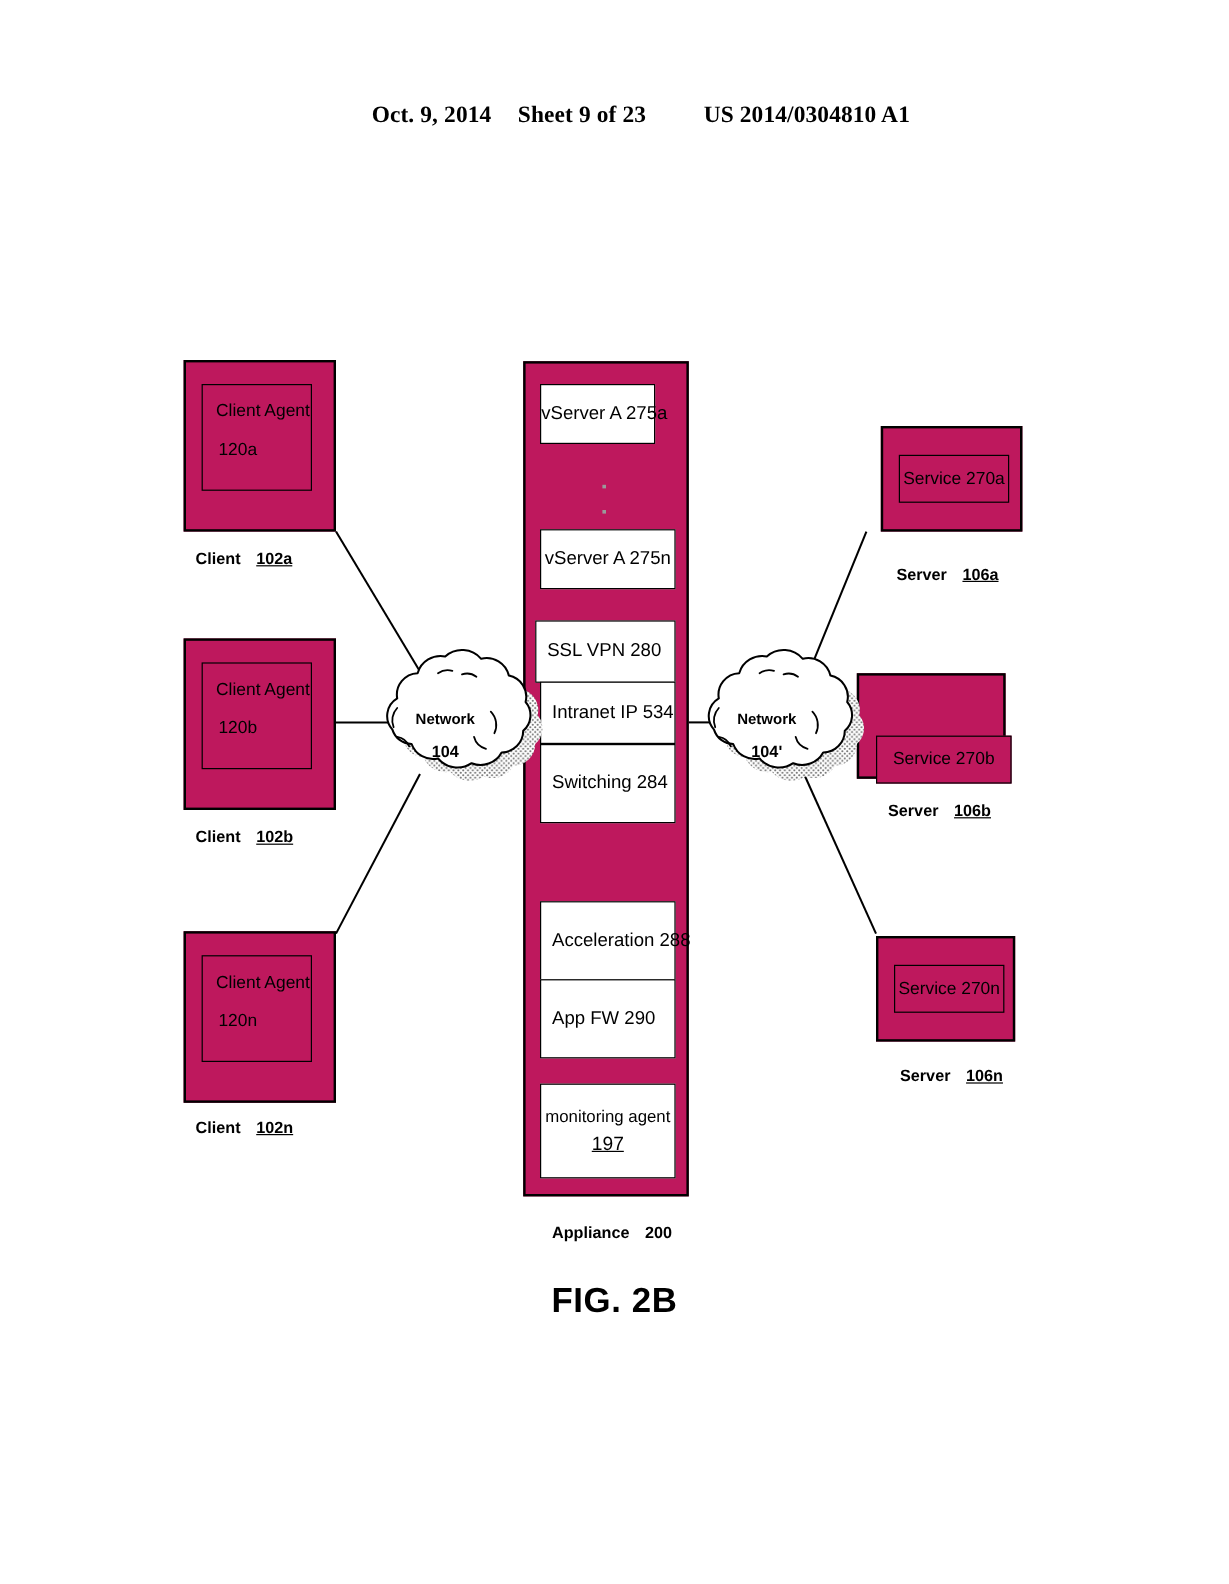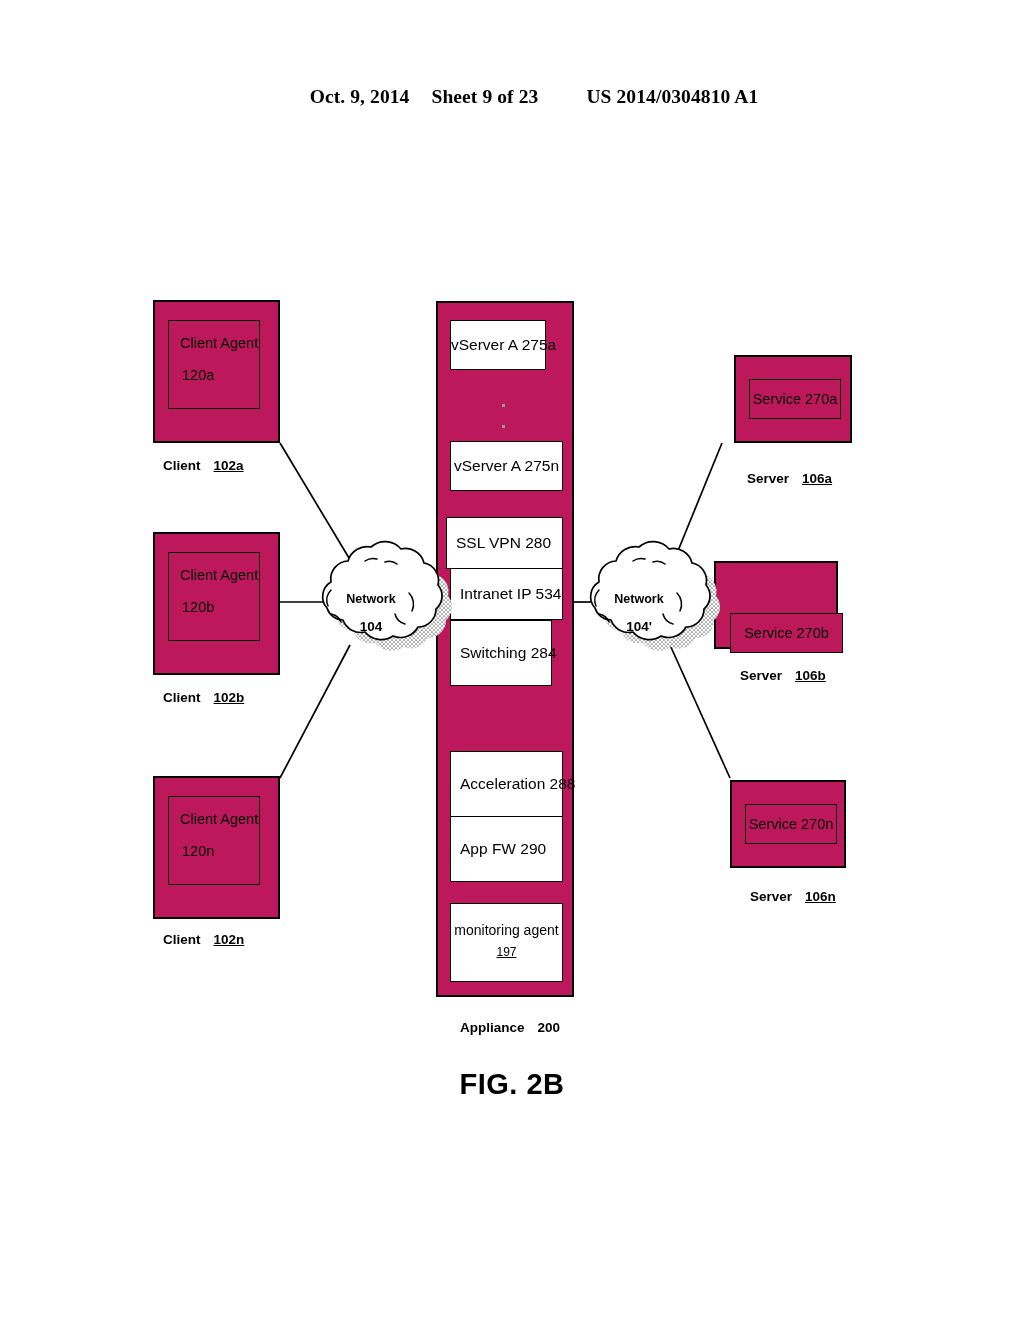--- a/index.html
+++ b/index.html
@@ -41,21 +41,21 @@
     font-size:15.5px;white-space:nowrap;
   }
   .box-txt-center{
     position:absolute;left:0;right:0;top:50%;transform:translateY(-50%);
     text-align:center;font-size:15.5px;white-space:nowrap;
   }
 
   
   .mon-wrap{position:absolute;left:0;right:0;top:18px;text-align:center;}
   .mon-wrap .l1{font-size:14px;display:block;}
-  .mon-wrap .l2{font-size:12px;display:block;margin-top:7px;text-decoration:underline;}
+  .mon-wrap .l2{font-size:16px;display:block;margin-top:7px;text-decoration:underline;}
 
   
   .dot{position:absolute;width:3px;height:3px;background:#9a9a9a;}
 
   
   svg.layer{position:absolute;left:0;top:0;width:1024px;height:1320px;overflow:visible;}
   svg.lines{z-index:1;}
   svg.clouds{z-index:3;}
 
   .cloud-label{
@@ -149,21 +149,21 @@
     <div class="cell" style="position:absolute;left:12px;top:138px;width:113px;height:50px;">
       <span class="box-txt-center">vServer A 275n</span>
     </div>
 
     <div class="cell" style="position:absolute;left:8px;top:214px;width:117px;height:52px;">
       <span class="cell-txt">SSL VPN 280</span>
     </div>
     <div class="cell" style="position:absolute;left:12px;top:265.4px;width:113px;height:52px;">
       <span class="cell-txt">Intranet IP 534</span>
     </div>
-    <div class="cell" style="position:absolute;left:12px;top:316.8px;width:102px;height:66px;">
+    <div class="cell" style="position:absolute;left:12px;top:316.8px;width:113px;height:66px;">
       <span class="cell-txt">Switching 284</span>
     </div>
     <div class="cell" style="position:absolute;left:12px;top:447.6px;width:113px;height:66px;">
       <span class="cell-txt">Acceleration 288</span>
     </div>
     <div class="cell" style="position:absolute;left:12px;top:513px;width:113px;height:66px;">
       <span class="cell-txt">App FW 290</span>
     </div>
 
     <div class="cell" style="position:absolute;left:12px;top:600px;width:113px;height:79px;">

